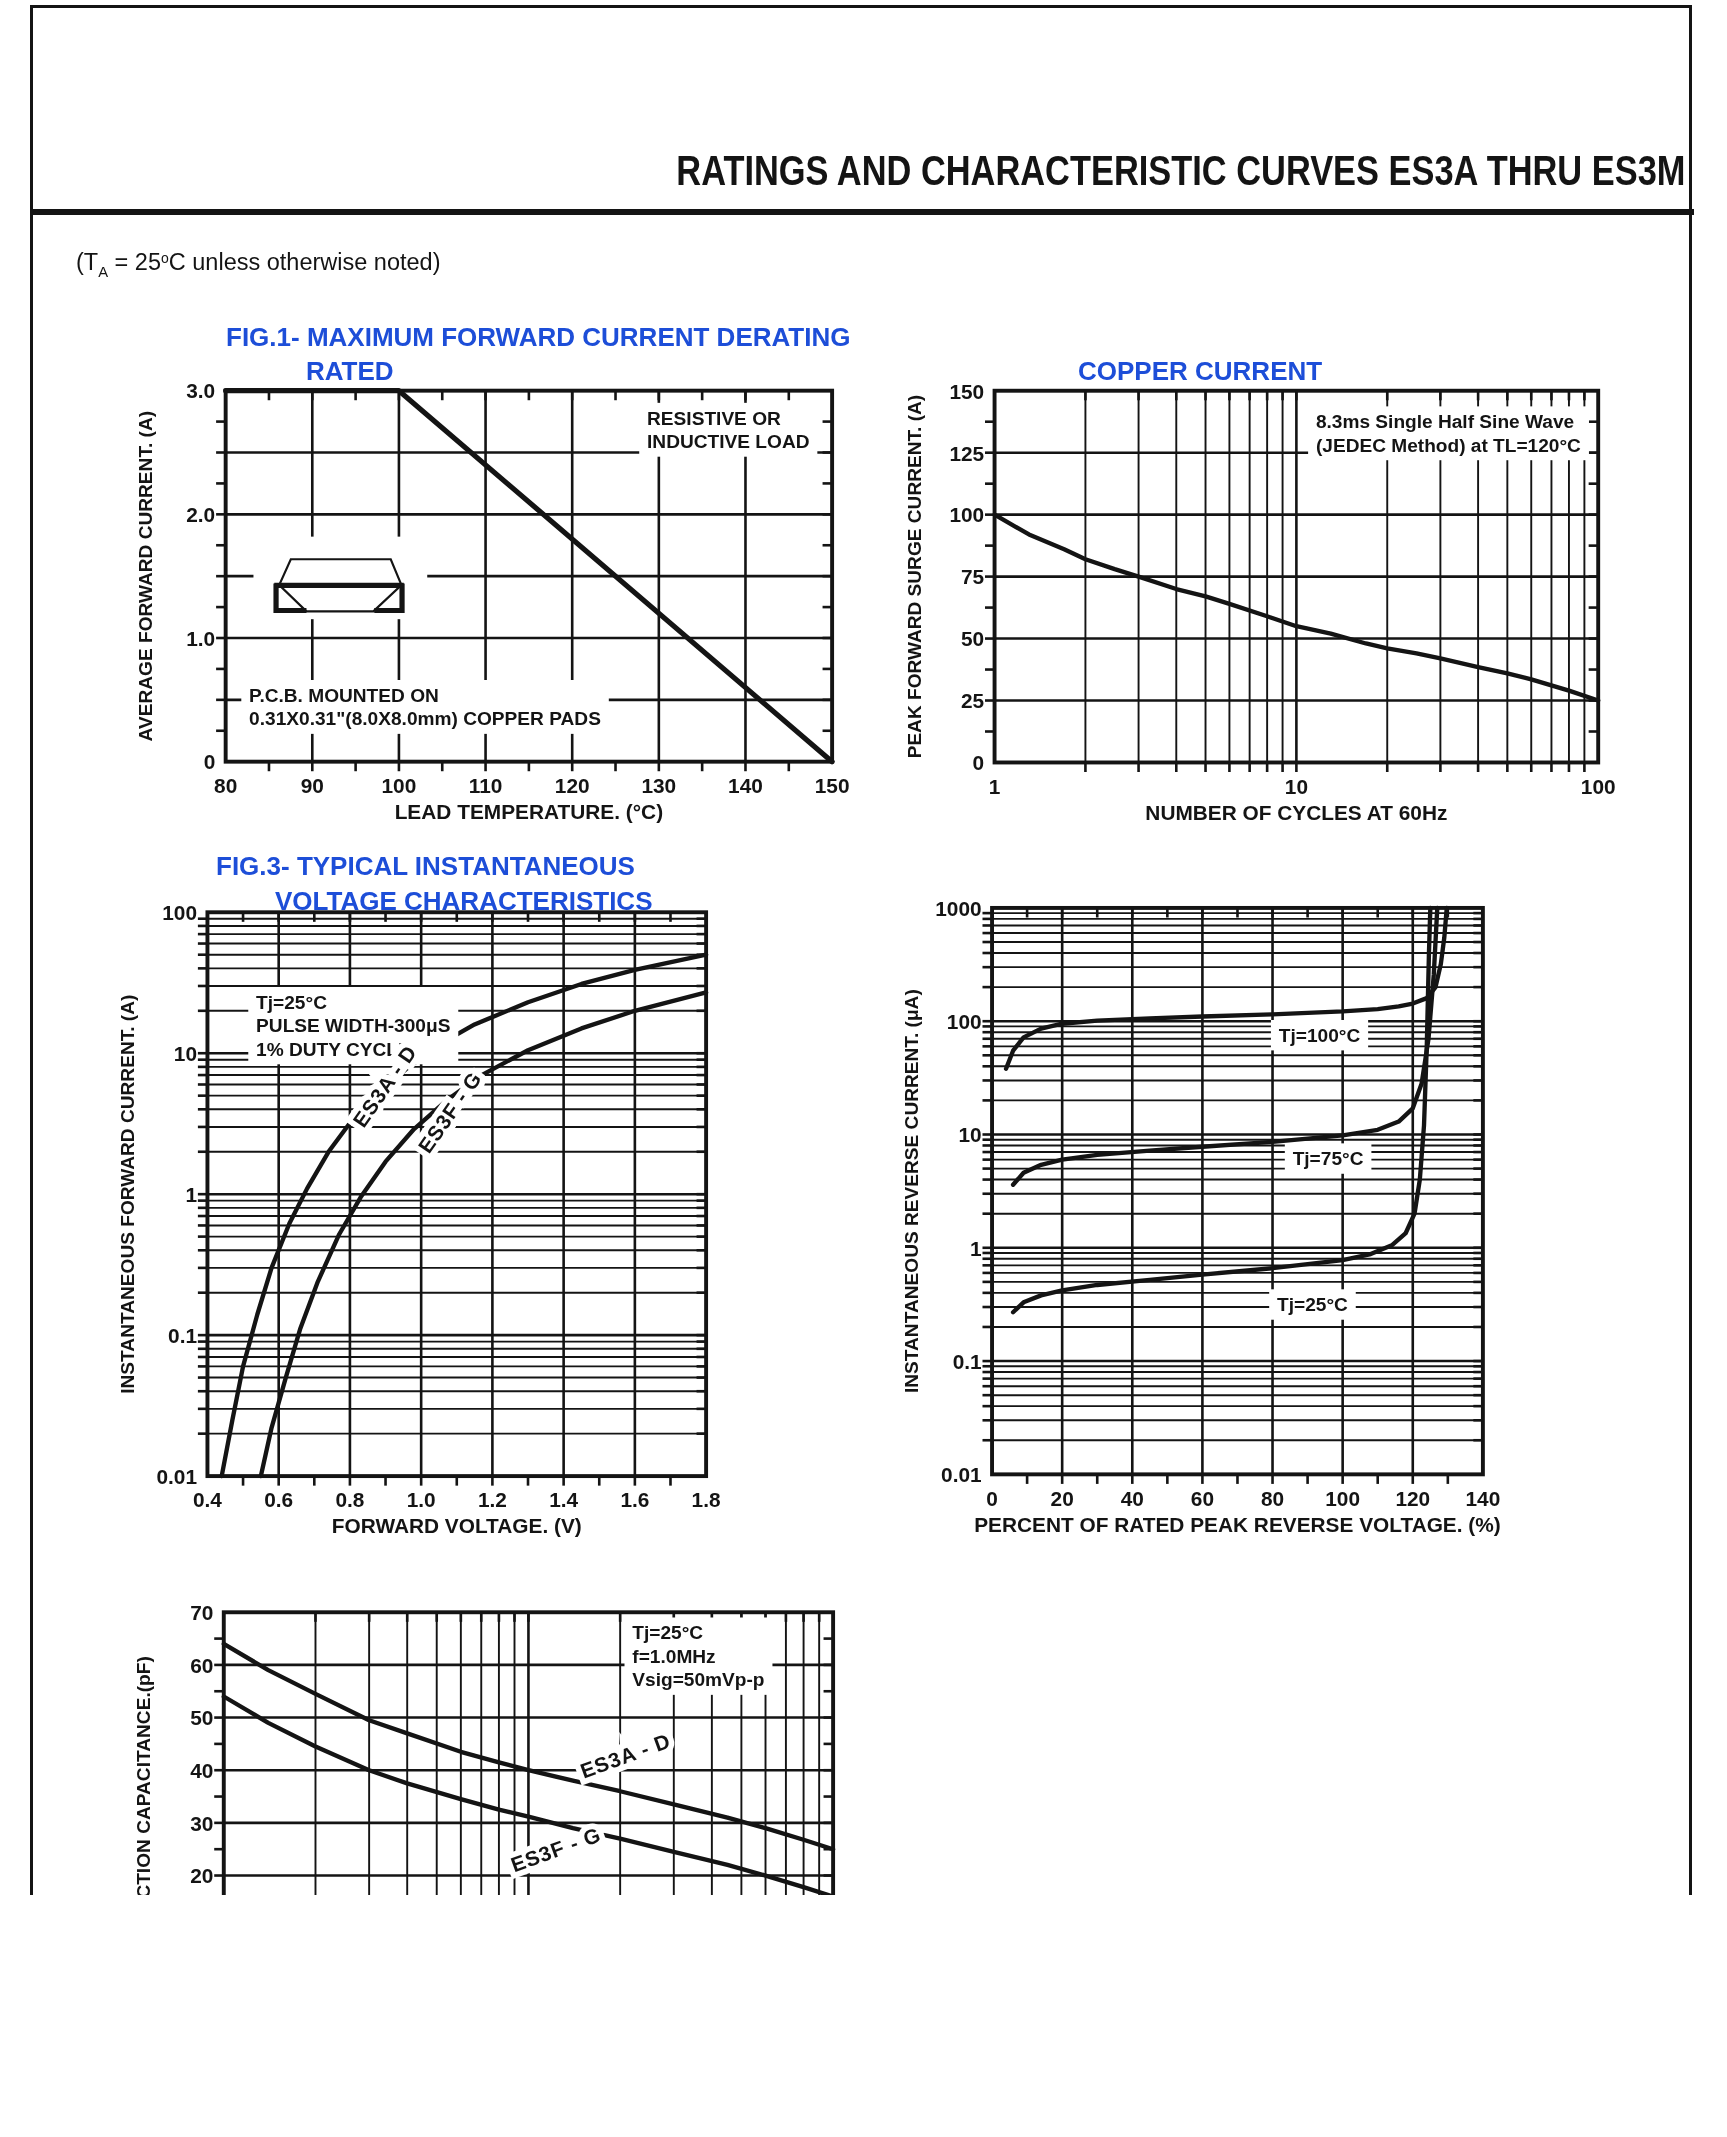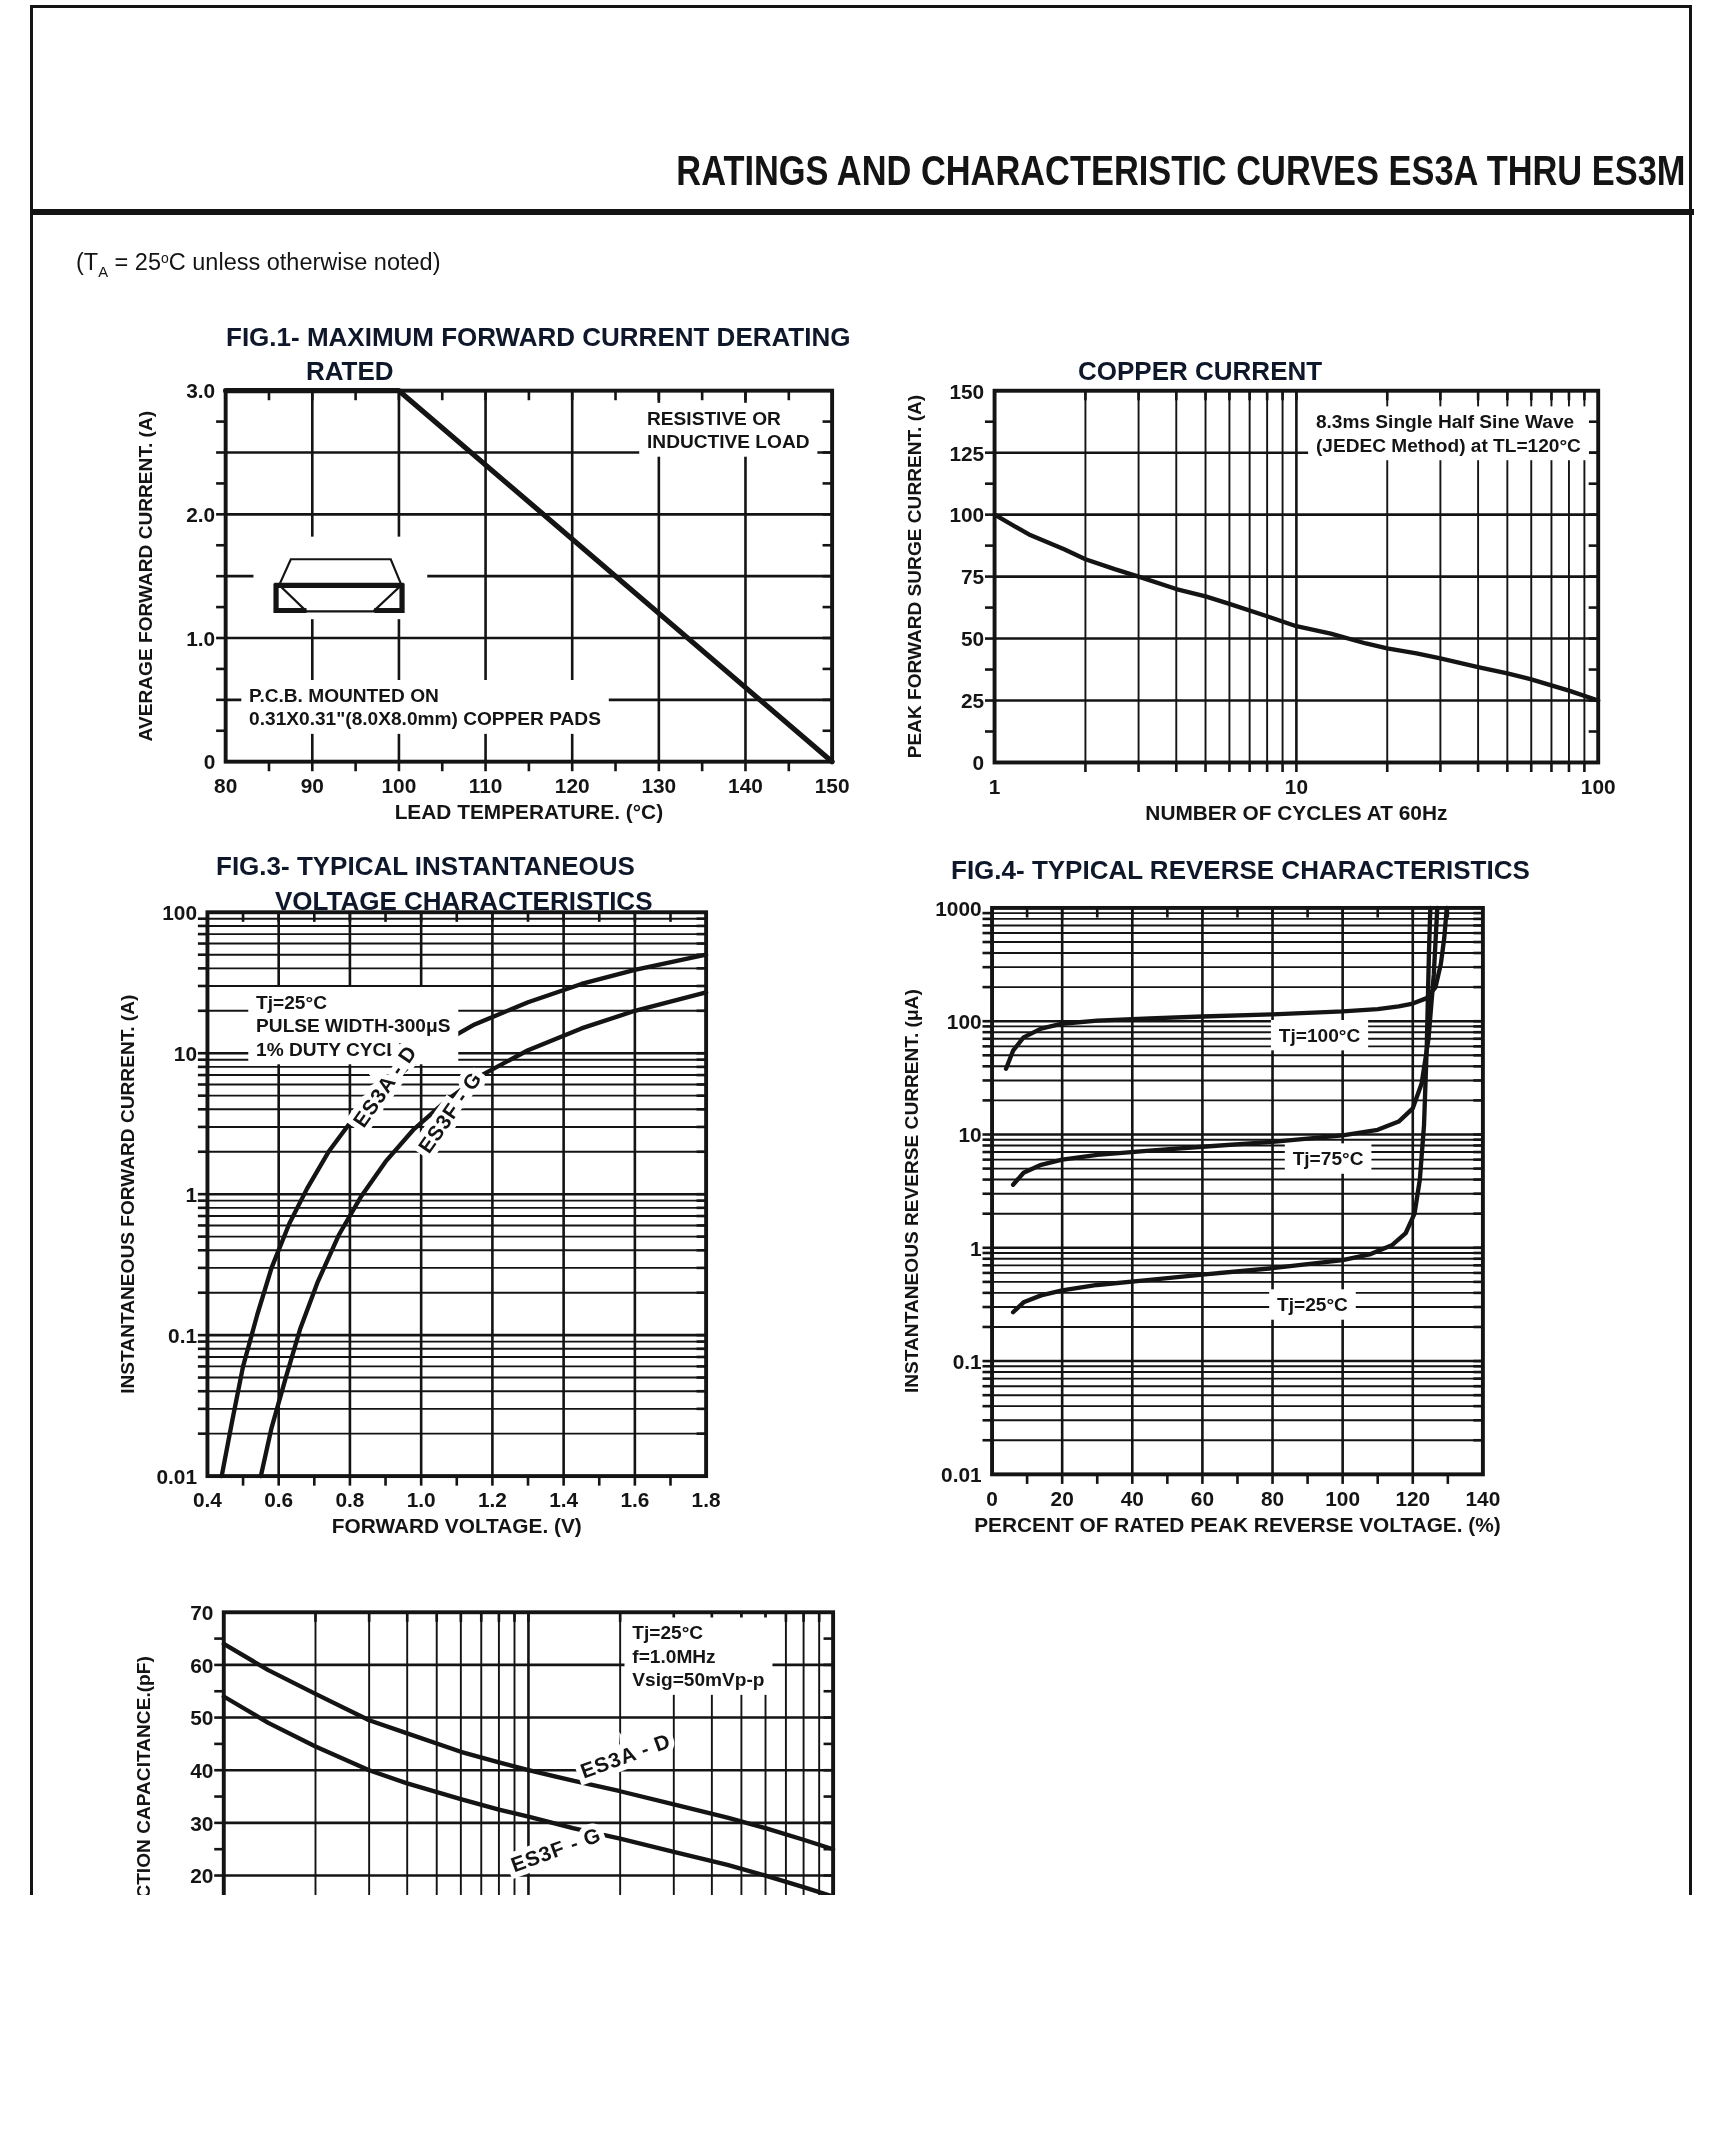--- a/index.html
+++ b/index.html
@@ -6,21 +6,21 @@
   .page{position:relative;width:1728px;height:1895px;background:#fff;
         font-family:"Liberation Sans",sans-serif;color:#141414;overflow:hidden;}
   .page-border{position:absolute;left:29.5px;top:5.2px;width:1662px;height:2120px;
         border:3.5px solid #141414;box-sizing:border-box;}
   .page-title{position:absolute;right:43px;top:146px;font-size:43px;font-weight:700;
         white-space:nowrap;transform:scaleX(0.80);transform-origin:100% 50%;letter-spacing:0px;}
   .header-rule{position:absolute;left:31px;top:209px;width:1663px;height:6px;background:#141414;}
   .ambient-note{position:absolute;left:76px;top:249px;font-size:23.5px;font-weight:400;text-align:right;}
   .ambient-note .sub{font-size:14.8px;vertical-align:-7px;}
   .ambient-note .sup{font-size:14px;vertical-align:7px;}
-  .fig-title{position:absolute;font-size:26px;font-weight:700;white-space:nowrap;color:#0f172a;}
+  .fig-title{position:absolute;font-size:26px;font-weight:700;white-space:nowrap;color:#1d4ed8;}
   svg.chart{position:absolute;overflow:visible;}
 </style>
 </head>
 <body>
 
 <div class="page">
   <div class="page-border"></div>
 
   <div class="page-title">RATINGS AND CHARACTERISTIC CURVES ES3A THRU ES3M</div>
   <div class="header-rule"></div>
@@ -400,21 +400,20 @@
       <text x="723" y="769" text-anchor="middle" fill="#141414" font-family="Liberation Sans, sans-serif" font-size="24" font-weight="700">1.8</text>
       <text x="137" y="742" text-anchor="end" fill="#141414" font-family="Liberation Sans, sans-serif" font-size="24" font-weight="700">0.01</text>
       <text x="137" y="579.75" text-anchor="end" fill="#141414" font-family="Liberation Sans, sans-serif" font-size="24" font-weight="700">0.1</text>
       <text x="137" y="417.5" text-anchor="end" fill="#141414" font-family="Liberation Sans, sans-serif" font-size="24" font-weight="700">1</text>
       <text x="137" y="255.25" text-anchor="end" fill="#141414" font-family="Liberation Sans, sans-serif" font-size="24" font-weight="700">10</text>
       <text x="137" y="93" text-anchor="end" fill="#141414" font-family="Liberation Sans, sans-serif" font-size="24" font-weight="700">100</text>
       <text x="436" y="799" text-anchor="middle" fill="#141414" font-family="Liberation Sans, sans-serif" font-size="24" font-weight="700">FORWARD VOLTAGE. (V)</text>
       <text transform="translate(64 408.5) rotate(-90)" text-anchor="middle" fill="#141414" font-family="Liberation Sans, sans-serif" font-size="22" font-weight="700">INSTANTANEOUS FORWARD CURRENT. (A)</text>
     </svg>
 
-  <div class="fig-title" style="left:951px;top:855px">FIG.4- TYPICAL REVERSE CHARACTERISTICS</div>
   <svg class="chart" viewBox="0 0 800 835" style="left: 860px; top: 839px; width: 695px; height: 726px;">
       <g>
         <line x1="232.71428571428572" y1="79" x2="232.71428571428572" y2="731" stroke="#141414" stroke-width="3"></line>
         <line x1="313.42857142857144" y1="79" x2="313.42857142857144" y2="731" stroke="#141414" stroke-width="3"></line>
         <line x1="394.1428571428571" y1="79" x2="394.1428571428571" y2="731" stroke="#141414" stroke-width="3"></line>
         <line x1="474.85714285714283" y1="79" x2="474.85714285714283" y2="731" stroke="#141414" stroke-width="3"></line>
         <line x1="555.5714285714286" y1="79" x2="555.5714285714286" y2="731" stroke="#141414" stroke-width="3"></line>
         <line x1="636.2857142857142" y1="79" x2="636.2857142857142" y2="731" stroke="#141414" stroke-width="3"></line>
         <line x1="152" y1="691.7456885654168" x2="717" y2="691.7456885654168" stroke="#141414" stroke-width="2.2"></line>
         <line x1="152" y1="668.783388384556" x2="717" y2="668.783388384556" stroke="#141414" stroke-width="2.2"></line>

